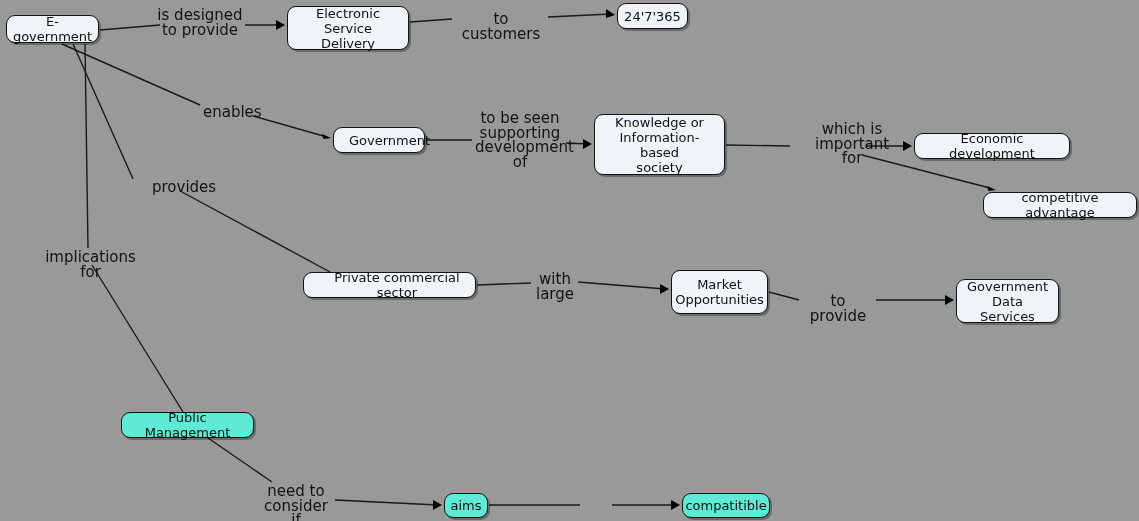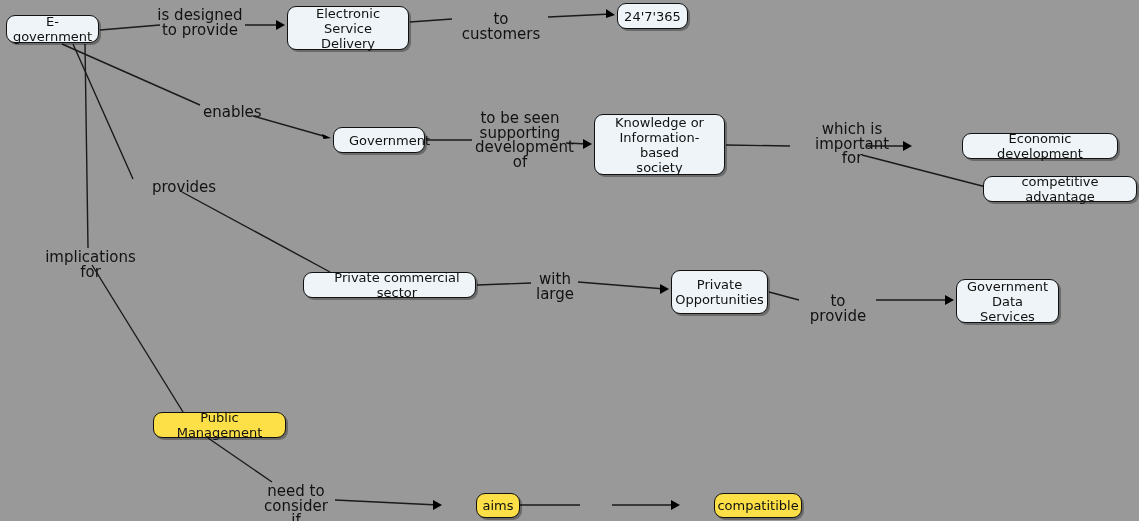--- a/index.html
+++ b/index.html
@@ -39,21 +39,21 @@
     border: 1.3px solid #111111;
     border-radius: 9px;
     background: #eef4f7;
     color: #111111;
     font-size: 13px;
     line-height: 15px;
     padding: 3px 9px;
     box-shadow: 2px 2px 0 rgba(0,0,0,0.30);
     white-space: pre-line;
   }
-  .node.cyan { background: #fde047; margin-left: 32px; }
+  .node.cyan { background: #5eead4; }
 
   .edge-label {
     position: absolute;
     color: #121212;
     font-size: 15px;
     line-height: 14.5px;
     text-align: center;
     white-space: pre-line;
     background: transparent;
   }
@@ -90,24 +90,24 @@
   </svg>
   <div id="node-layer">
       <div class="node" style="left: 6px; top: 15px; width: 93px; height: 28px;">E-government</div>
       <div class="node" style="left: 287px; top: 6px; width: 122px; height: 44px;">Electronic Service
 Delivery</div>
       <div class="node" style="left: 617px; top: 3px; width: 71px; height: 26px;">24'7'365</div>
       <div class="node" style="left: 333px; top: 127px; width: 92px; height: 26px; padding-left: 30px;">Government</div>
       <div class="node" style="left: 594px; top: 114px; width: 131px; height: 61px;">Knowledge or
 Information- based
 society</div>
-      <div class="node" style="left: 914px; top: 133px; width: 156px; height: 26px; margin-left: 48px;">Economic development</div>
-      <div class="node" style="left: 983px; top: 176px; width: 154px; height: 26px;">competitive advantage</div>
+      <div class="node" style="left: 914px; top: 133px; width: 156px; height: 26px;">Economic development</div>
+      <div class="node" style="left: 983px; top: 192px; width: 154px; height: 26px;">competitive advantage</div>
       <div class="node" style="left: 303px; top: 272px; width: 173px; height: 26px; padding-left: 24px;">Private commercial sector</div>
-      <div class="node" style="left: 671px; top: 270px; width: 97px; height: 44px;">Private
+      <div class="node" style="left: 671px; top: 270px; width: 97px; height: 44px;">Market
 Opportunities</div>
       <div class="node" style="left: 956px; top: 279px; width: 103px; height: 44px;">Government
 Data Services</div>
       <div class="node cyan" style="left: 121px; top: 412px; width: 133px; height: 26px;">Public Management</div>
       <div class="node cyan" style="left: 444px; top: 493px; width: 44px; height: 25px;">aims</div>
       <div class="node cyan" style="left: 682px; top: 493px; width: 88px; height: 25px;">compatitible</div>
     </div>
   <div id="label-layer">
       <div class="edge-label" style="left: 155px; top: 8px; width: 90px;">is designed
 to provide</div>

